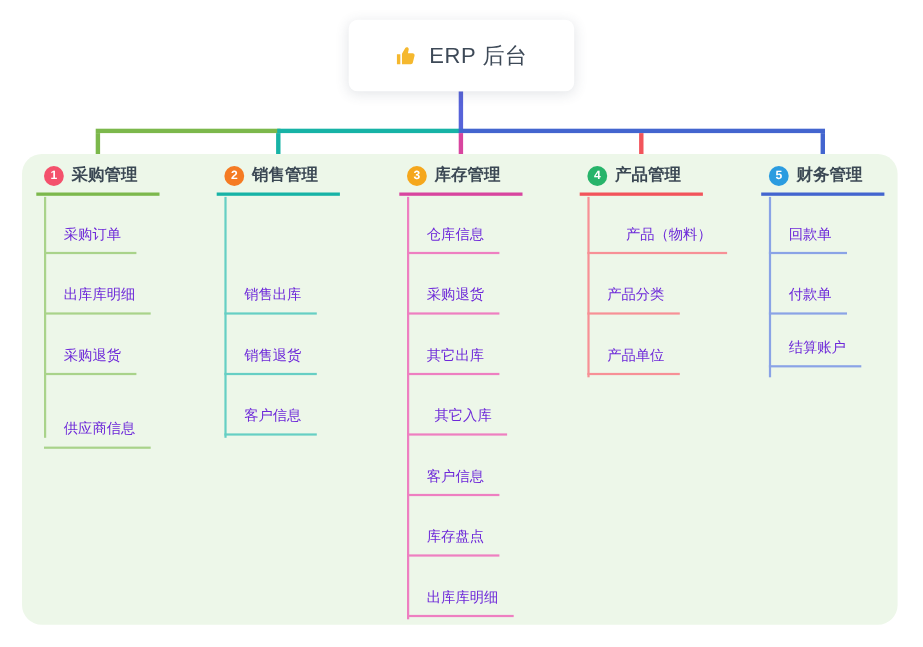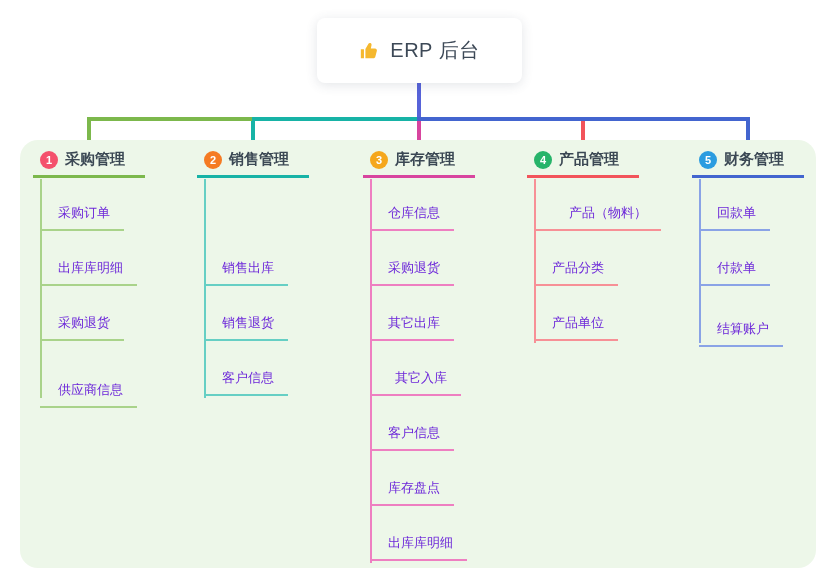--- a/index.html
+++ b/index.html
@@ -126,17 +126,17 @@
         <div class="sub" style="top: 165px;">产品单位</div>
       </div>
       <div class="branch" style="left: 692px; --line: #4365cf; --subline: #8aa3e6; --badge: #2b9ce0;">
     <div class="branch-title">
       <span class="badge">5</span>
       <span class="branch-label">财务管理</span>
     </div>
     <div class="trunk" style="height: 164px;"></div>
   <div class="sub" style="top: 55px;">回款单</div>
         <div class="sub" style="top: 110px;">付款单</div>
-        <div class="sub" style="top: 171px;">结算账户</div>
+        <div class="sub" style="top: 158px;">结算账户</div>
       </div>
     </div>
 
 </div>
 
 </body></html>

